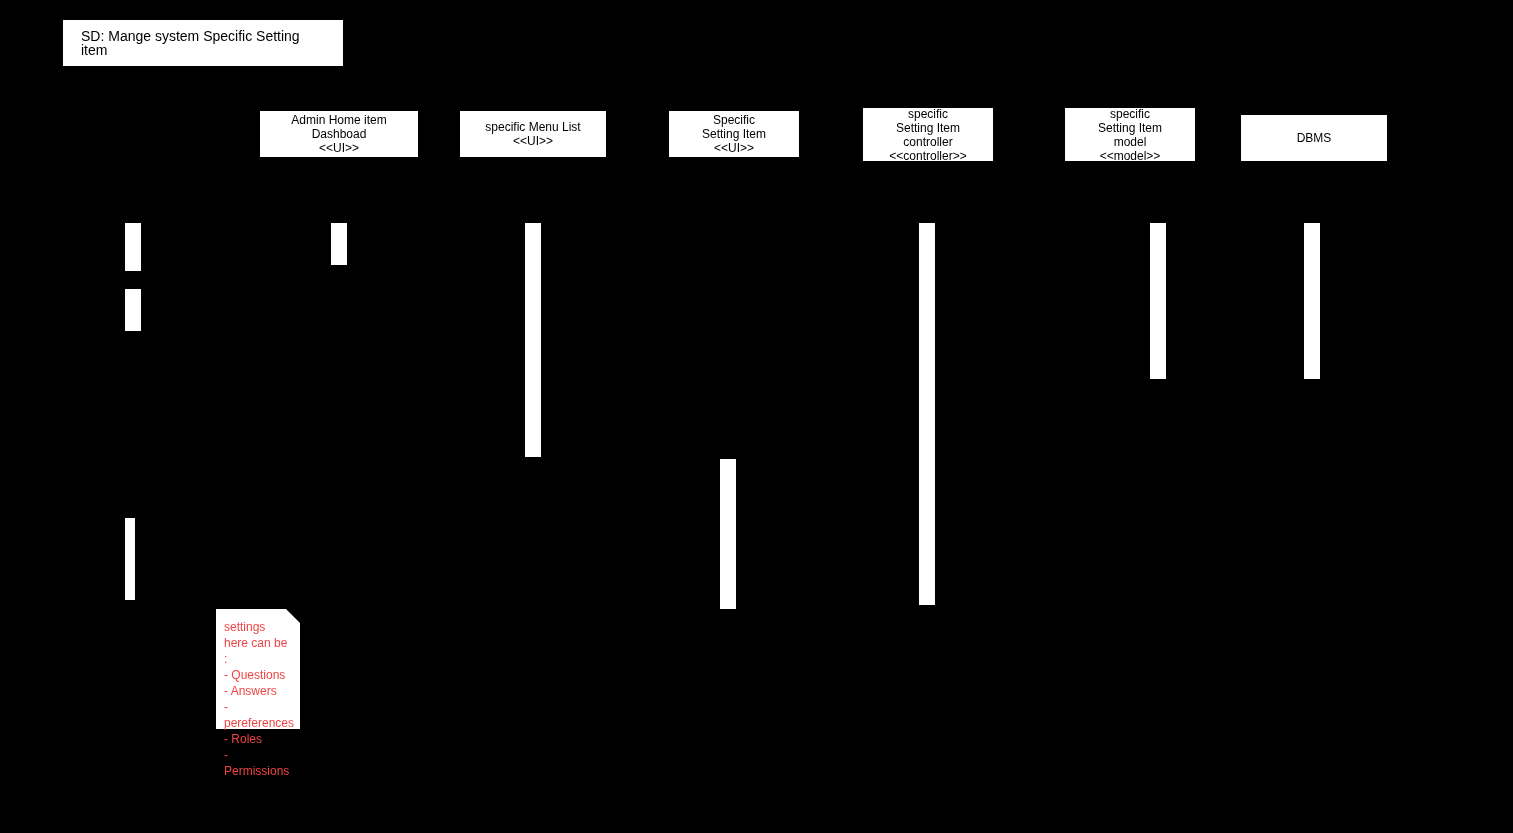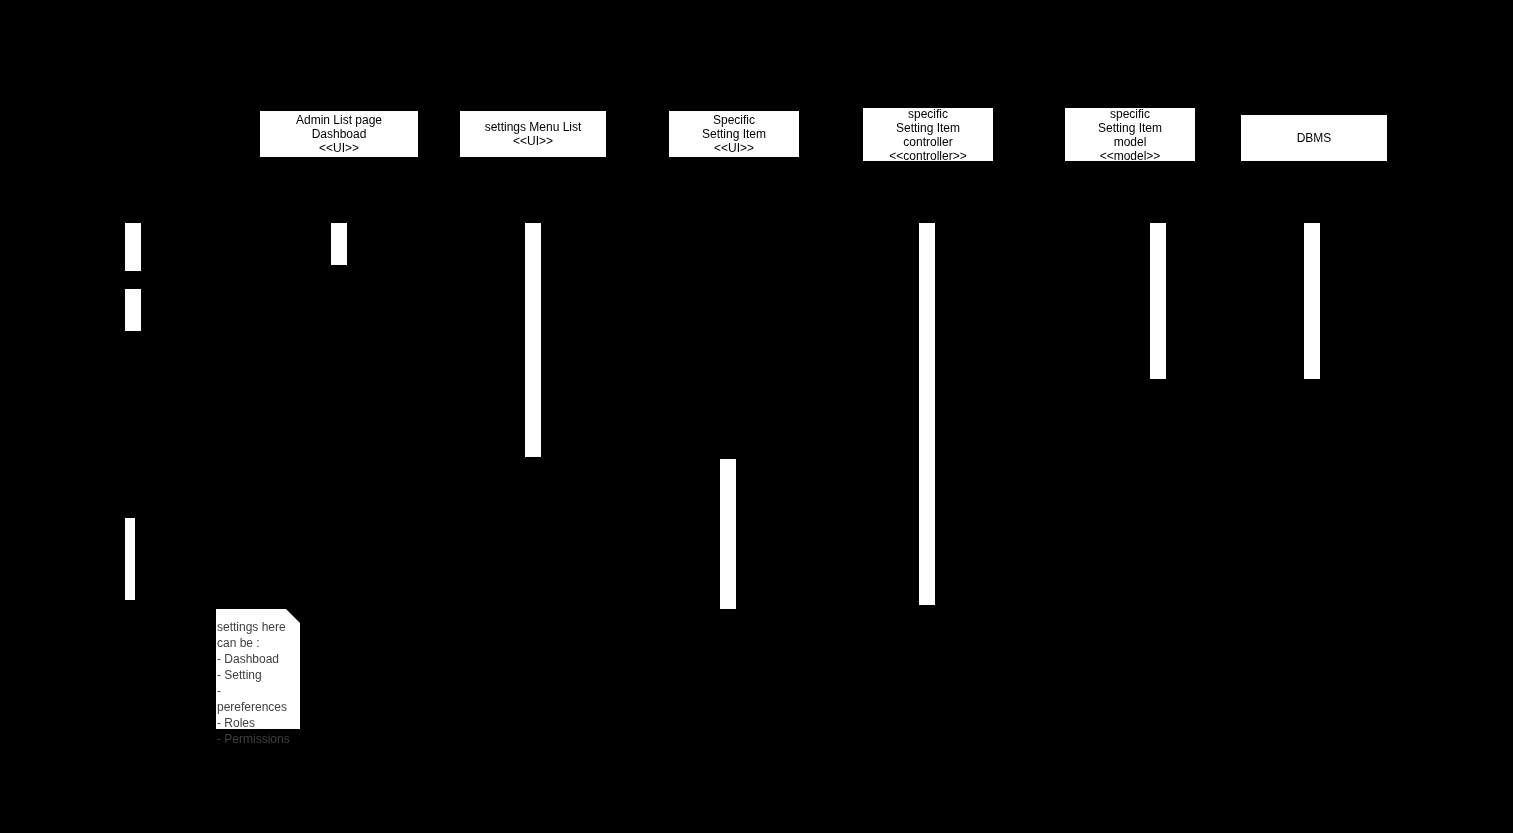--- a/index.html
+++ b/index.html
@@ -2,40 +2,43 @@
 <html><head>
 <meta charset="utf-8">
 <style>
   html,body{margin:0;padding:0;background:#000;font-family:Arial,Helvetica,sans-serif}
   .canvas{position:relative;width:1513px;height:833px;background:#000;color:#fff}
   .box{position:absolute;background:#fff;color:#000;border:1px solid #000;display:flex;
        flex-direction:column;align-items:center;justify-content:center;text-align:center;
        font-size:12px;line-height:14px;padding:4px 6px;box-sizing:border-box}
   .titlebox{font-size:14px;text-align:left;align-items:flex-start;padding:14px 18px}
   .bar{position:absolute;background:#fff}
-  .note{position:absolute;background:#fff;color:#404040;font-size:12px;line-height:16px;
-        padding:10px 8px 10px 1px;box-sizing:border-box}
+  .note{position:absolute;background:#fff;color:#ef4444;font-size:12px;line-height:16px;
+        padding:10px 8px 10px 8px;box-sizing:border-box}
   .note-fold{position:absolute;right:0;top:0;width:0;height:0;
              border-left:14px solid #fff;border-top:14px solid #000}
 </style>
 </head>
 <body>
 
 <div class="canvas">
 
+  <div class="box titlebox" style="left:62px;top:19px;width:282px;height:48px">
+    <span>SD: Mange system  Specific Setting  item</span>
+  </div>
 
 
   <div class="box" style="left:259px;top:110px;width:160px;height:48px">
-    <span style="white-space:pre-line">Admin List page
+    <span style="white-space:pre-line">Admin Home item
 Dashboad</span>
     <span>&lt;&lt;UI&gt;&gt;</span>
   </div>
 
   <div class="box" style="left:459px;top:110px;width:148px;height:48px">
-    <span>settings Menu List</span>
+    <span>specific Menu List</span>
     <span>&lt;&lt;UI&gt;&gt;</span>
   </div>
 
   <div class="box" style="left:668px;top:110px;width:132px;height:48px">
     <span style="white-space:pre-line">Specific
 Setting Item</span>
     <span>&lt;&lt;UI&gt;&gt;</span>
   </div>
 
   <div class="box" style="left:862px;top:107px;width:132px;height:55px">
@@ -67,21 +70,21 @@
   <div class="bar" style="left:720px;top:459px;width:16px;height:150px"></div>
 
   <div class="bar" style="left:919px;top:223px;width:16px;height:382px"></div>
 
   <div class="bar" style="left:1150px;top:223px;width:16px;height:156px"></div>
 
   <div class="bar" style="left:1304px;top:223px;width:16px;height:156px"></div>
 
   <div class="note" style="left:216px;top:609px;width:84px;height:120px">
     <div>settings  here  can be :</div>
-    <div>- Dashboad</div>
-    <div>- Setting</div>
+    <div>- Questions</div>
+    <div>- Answers</div>
     <div>- pereferences</div>
     <div>- Roles</div>
     <div>- Permissions</div>
     <div class="note-fold"></div>
   </div>
 
 </div>
 
 </body></html>

